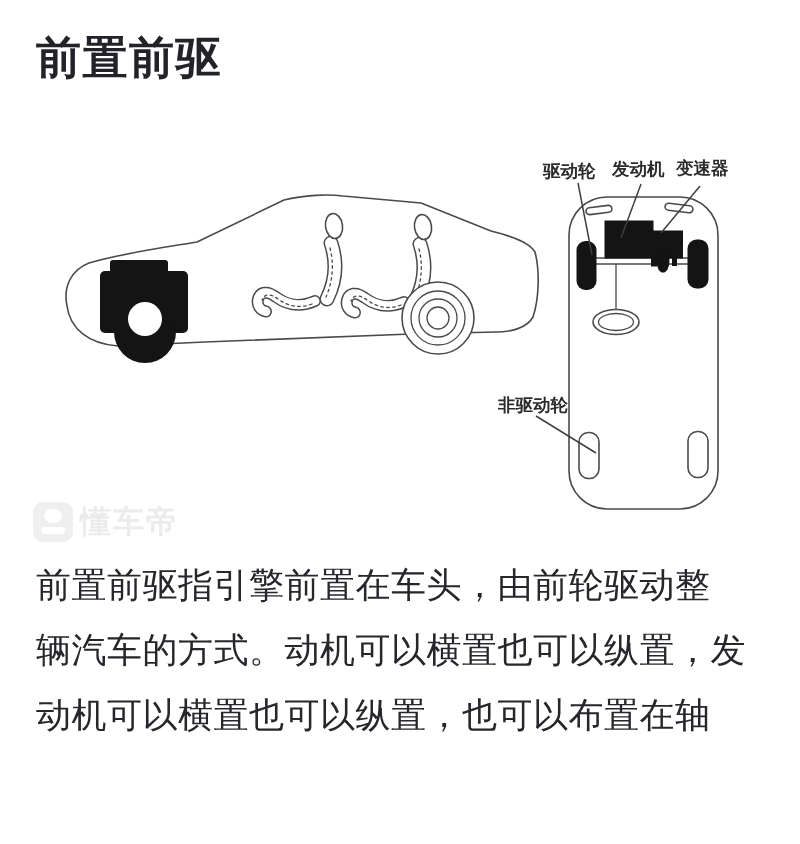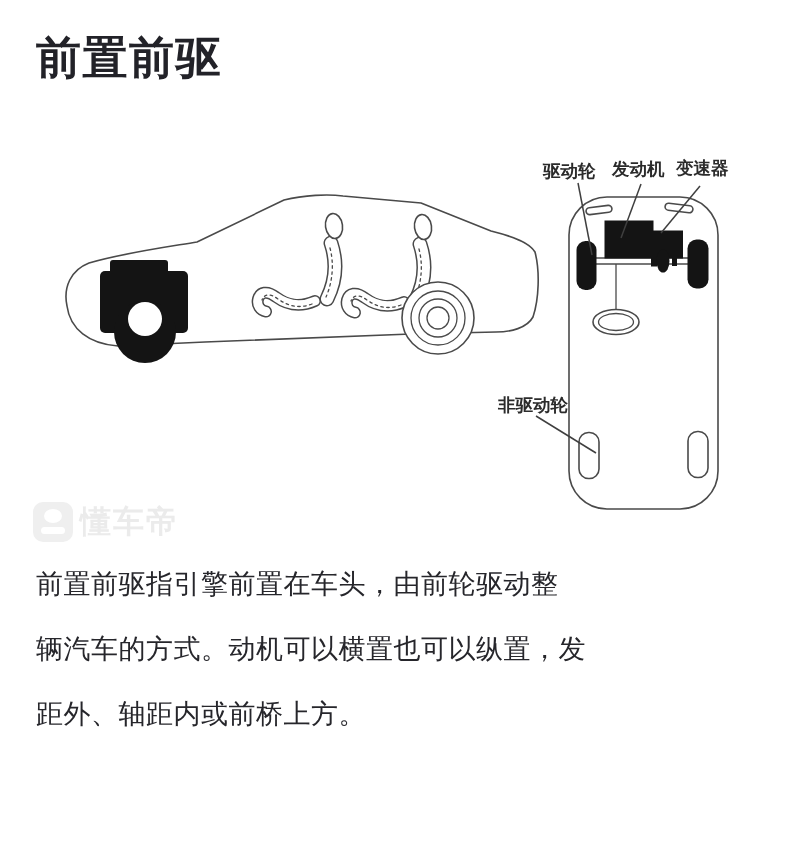--- a/index.html
+++ b/index.html
@@ -39,21 +39,21 @@
     position:absolute; left:11px; top:7px; width:18px; height:14px;
     border-radius:50%; background:#ffffff;
   }
   .wm-icon .bar {
     position:absolute; left:8px; top:25px; width:24px; height:7px;
     border-radius:4px; background:#ffffff;
   }
   .wm-text { font-size:31px; font-weight:700; color:#ebebeb; letter-spacing:2px; }
   .article {
     position:absolute; left:36px; top:552px; width:742px;
-    font-size:27px; line-height:65px; color:#26262b; letter-spacing:0.5px;
+    font-size:35px; line-height:65px; color:#26262b; letter-spacing:0.5px;
   }
   .article .line { white-space:nowrap; }
 </style>
 </head>
 <body>
 
 <div class="page">
 
   <h1 class="title">前置前驱</h1>
 
@@ -140,16 +140,16 @@
     <div class="wm-icon">
       <div class="dot"></div>
         <div class="bar"></div>
     </div>
     <div class="wm-text">懂车帝</div>
   </div>
 
   <div class="article">
     <div class="line">前置前驱指引擎前置在车头，由前轮驱动整</div>
     <div class="line">辆汽车的方式。动机可以横置也可以纵置，发</div>
-    <div class="line">距外、轴距内或前桥上方。</div>
+    <div class="line">动机可以横置也可以纵置，也可以布置在轴</div>
   </div>
 
 </div>
 
 </body></html>

